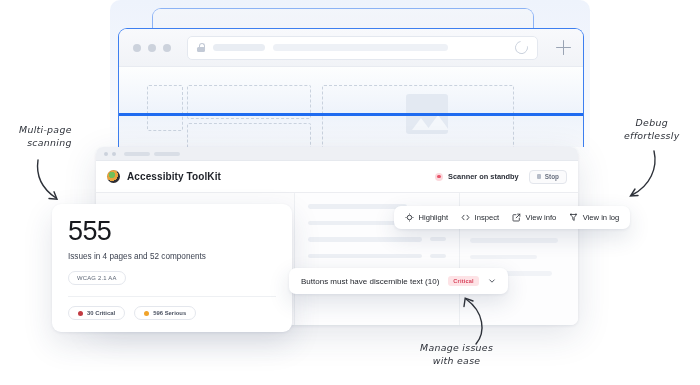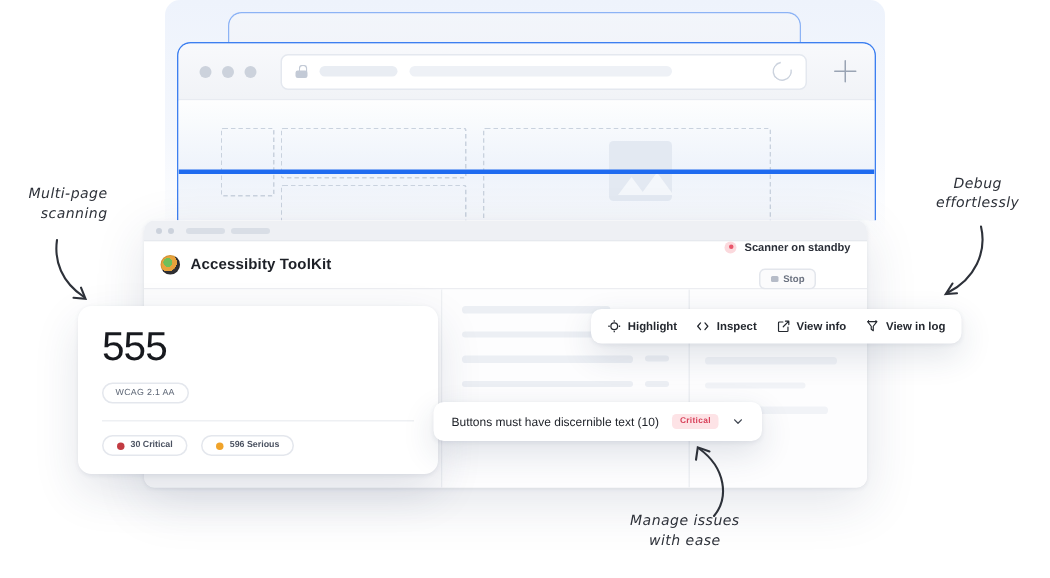--- a/index.html
+++ b/index.html
@@ -100,21 +100,21 @@
   .app-header{
     height:31px;display:flex;align-items:center;padding:0 11px;
     border-bottom:1px solid #ecedf1;background:#fff;
   }
   .logo{
     width:13px;height:13px;border-radius:50%;flex:none;
     background:radial-gradient(circle at 38% 38%, #6fbf5a 0 26%, #e8a33c 27% 52%, #2f2f33 53% 100%);
     box-shadow:0 0 0 .7px rgba(0,0,0,.10) inset;
   }
   .app-title{font-size:10px;font-weight:700;color:#1d2027;margin-left:7px;letter-spacing:.1px;}
-  .hdr-right{margin-left:auto;display:flex;align-items:center;gap:10px;flex-direction:column;}
+  .hdr-right{margin-left:auto;display:flex;align-items:center;gap:10px;}
   .status{display:flex;align-items:center;gap:5px;}
   .rec-dot{
     width:8px;height:8px;border-radius:50%;background:#fbd9dd;flex:none;
     display:flex;align-items:center;justify-content:center;
   }
   .rec-dot i{width:3.4px;height:3.4px;border-radius:50%;background:#e9566b;display:block;}
   .status-text{font-size:7.4px;color:#2b2f38;font-weight:600;}
   .stop-btn{
     display:flex;align-items:center;gap:3.5px;
     border:1px solid #e3e6ec;border-radius:4px;background:#fbfbfc;
@@ -157,21 +157,21 @@
   .chip span{font-size:5.9px;color:#4b5261;font-weight:600;}
 
   
   .actionbar{
     position:absolute;left:394px;top:206px;
     background:#fff;border-radius:7px;
     box-shadow:0 8px 22px rgba(38,56,90,.14),0 1px 3px rgba(38,56,90,.08);
     display:flex;align-items:center;gap:13px;padding:7px 11px;
   }
   .act{display:flex;align-items:center;gap:4.5px;}
-  .act span{font-size:7.6px;color:#24282f;font-weight:700;white-space:nowrap;text-align:center;}
+  .act span{font-size:7.6px;color:#24282f;font-weight:400;white-space:nowrap;text-align:center;}
   .ico{width:9px;height:9px;flex:none;color:#24282f;}
 
   
   .issue{
     position:absolute;left:289px;top:268px;
     background:#fff;border-radius:7px;
     box-shadow:0 8px 22px rgba(38,56,90,.14),0 1px 3px rgba(38,56,90,.08);
     display:flex;align-items:center;gap:9px;padding:8px 12px;text-align:right;
   }
   .issue-text{font-size:8px;color:#1d2027;white-space:nowrap;}
@@ -287,20 +287,21 @@
           <div class="sk s2" style="width:90%;margin-top:34px;"></div>
           <div class="sk s2" style="width:68%;"></div>
           <div class="sk s2" style="width:84%;"></div>
         </div>
       </div>
     </div>
   </div>
 
   <div class="stats-card">
     <div class="big-num">555</div>
+    <div class="sub">Issues in 4 pages and 52 components</div>
     <div class="pill">WCAG 2.1 AA</div>
     <div class="divider"></div>
     <div class="chips">
       <div class="chip">
         <i style="background:#c23b42;"></i>
         <span>30 Critical</span>
       </div>
       <div class="chip">
         <i style="background:#f0a32a;"></i>
         <span>596 Serious</span>

